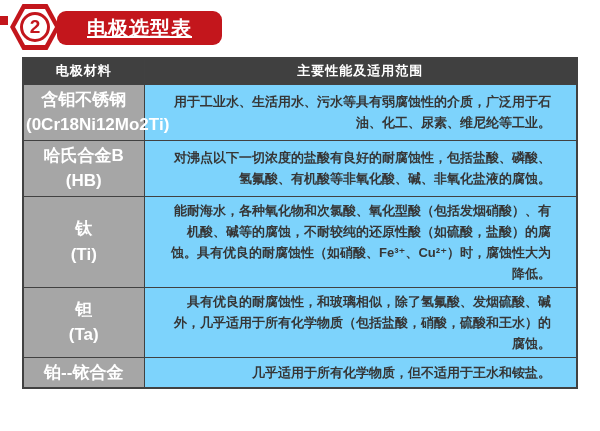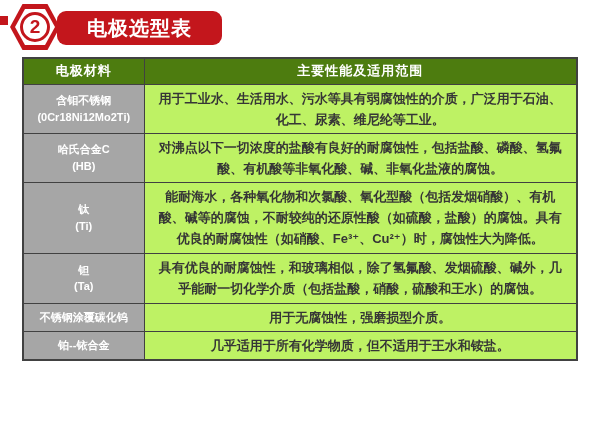--- a/index.html
+++ b/index.html
@@ -27,42 +27,42 @@
     border:3px solid #c3161c;color:#c3161c;
     font-size:19px;font-weight:bold;line-height:24px;
     display:flex;align-items:center;justify-content:center;
     background:#ffffff;
   }
   .banner{
     position:absolute;left:57px;top:11px;height:34px;min-width:100px;
     background:#c3161c;border-radius:9px;
     color:#ffffff;font-size:20px;font-weight:bold;letter-spacing:1px;
     display:flex;align-items:center;justify-content:center;
-    padding:0 30px;box-sizing:border-box;
+    padding:0 30px;box-sizing:border-box;text-decoration:underline;
   }
   
   table.sel{
     margin:2px 0 0 22px;width:556px;table-layout:fixed;
     border-collapse:collapse;border:2px solid #414141;
   }
   table.sel th,table.sel td{border:1px solid #414141;box-sizing:border-box;}
   col.c-mat{width:121px;}
   thead th{
-    background:#4d7c0f;color:#ffffff;font-size:13px;font-weight:bold;
+    background:#404040;color:#ffffff;font-size:13px;font-weight:bold;
     height:26px;text-align:center;letter-spacing:1px;
   }
   td.mat-cell{
     background:#a6a6a6;color:#ffffff;font-weight:bold;
-    text-align:center;font-size:11px;line-height:1.5;
-    padding:2px 12px;
+    text-align:center;font-size:17px;line-height:1.5;
+    padding:2px 2px;
   }
   td.desc-cell{
-    background:#bef264;color:#363636;font-weight:600;
-    font-size:13px;line-height:21px;text-align:center;
-    padding:3px 9px;
+    background:#7dd3fc;color:#363636;font-weight:600;
+    font-size:13px;line-height:21px;text-align:right;
+    padding:3px 25px;
   }
   tr.h48 td{height:48px;}
   tr.h46 td{height:46px;}
   tr.h74 td{height:74px;}
   tr.h71 td{height:71px;}
   tr.h50 td{height:50px;}
   tr.h21 td{height:21px;}
   tr.h23 td{height:23px;}
   .mat-formula:empty{display:none;}
 </style>
@@ -93,45 +93,38 @@
   <tbody>
     <tr class="h48">
       <td class="mat-cell">
         <div>含钼不锈钢</div>
         <div class="mat-formula">(0Cr18Ni12Mo2Ti)</div>
       </td>
       <td class="desc-cell">用于工业水、生活用水、污水等具有弱腐蚀性的介质，广泛用于石油、化工、尿素、维尼纶等工业。</td>
     </tr>
     <tr class="h46">
       <td class="mat-cell">
-        <div>哈氏合金C</div>
+        <div>哈氏合金B</div>
         <div class="mat-formula">(HB)</div>
       </td>
       <td class="desc-cell">对沸点以下一切浓度的盐酸有良好的耐腐蚀性，包括盐酸、磷酸、氢氟酸、有机酸等非氧化酸、碱、非氧化盐液的腐蚀。</td>
     </tr>
     <tr class="h71">
       <td class="mat-cell">
         <div>钛</div>
         <div class="mat-formula">(Ti)</div>
       </td>
       <td class="desc-cell">能耐海水，各种氧化物和次氯酸、氧化型酸（包括发烟硝酸）、有机酸、碱等的腐蚀，不耐较纯的还原性酸（如硫酸，盐酸）的腐蚀。具有优良的耐腐蚀性（如硝酸、Fe³⁺、Cu²⁺）时，腐蚀性大为降低。</td>
     </tr>
     <tr class="h50">
       <td class="mat-cell">
         <div>钽</div>
         <div class="mat-formula">(Ta)</div>
       </td>
-      <td class="desc-cell">具有优良的耐腐蚀性，和玻璃相似，除了氢氟酸、发烟硫酸、碱外，几乎能耐一切化学介质（包括盐酸，硝酸，硫酸和王水）的腐蚀。</td>
-    </tr>
-    <tr class="h21">
-      <td class="mat-cell">
-        <div>不锈钢涂覆碳化钨</div>
-
-      </td>
-      <td class="desc-cell">用于无腐蚀性，强磨损型介质。</td>
+      <td class="desc-cell">具有优良的耐腐蚀性，和玻璃相似，除了氢氟酸、发烟硫酸、碱外，几乎适用于所有化学物质（包括盐酸，硝酸，硫酸和王水）的腐蚀。</td>
     </tr>
     <tr class="h23">
       <td class="mat-cell">
         <div>铂--铱合金</div>
 
       </td>
       <td class="desc-cell">几乎适用于所有化学物质，但不适用于王水和铵盐。</td>
     </tr>
   </tbody>
 </table>

